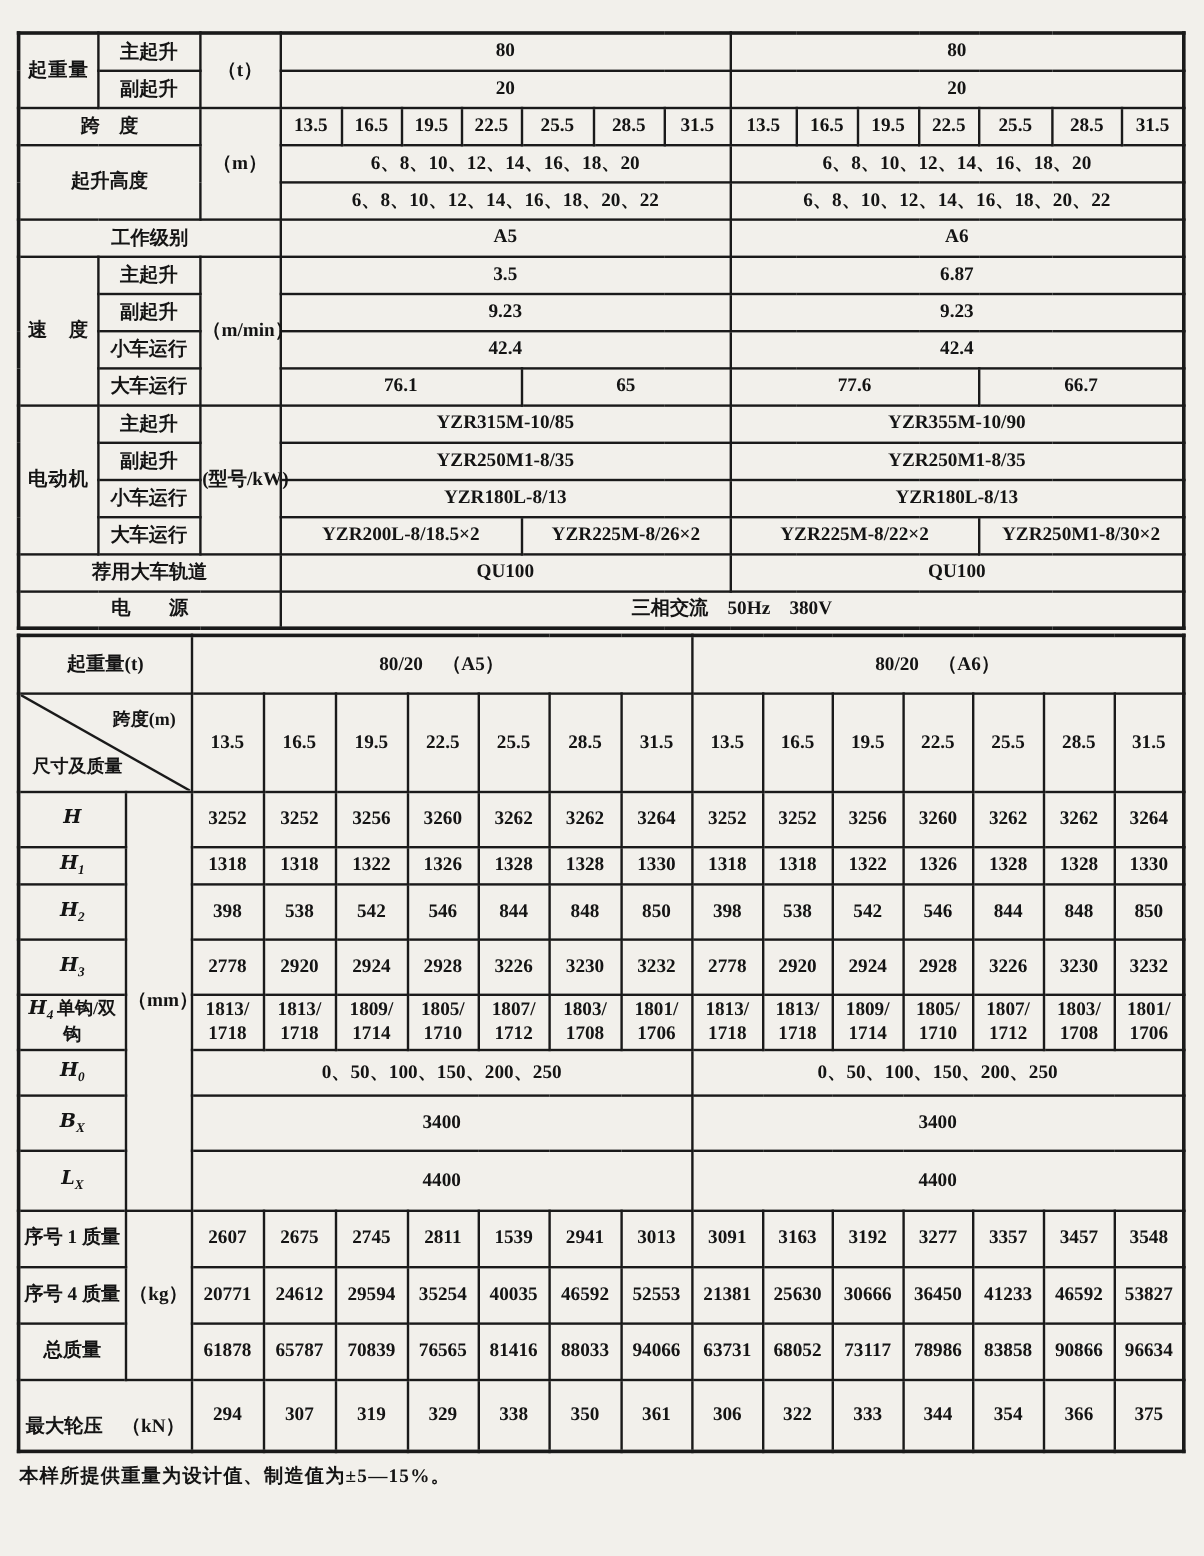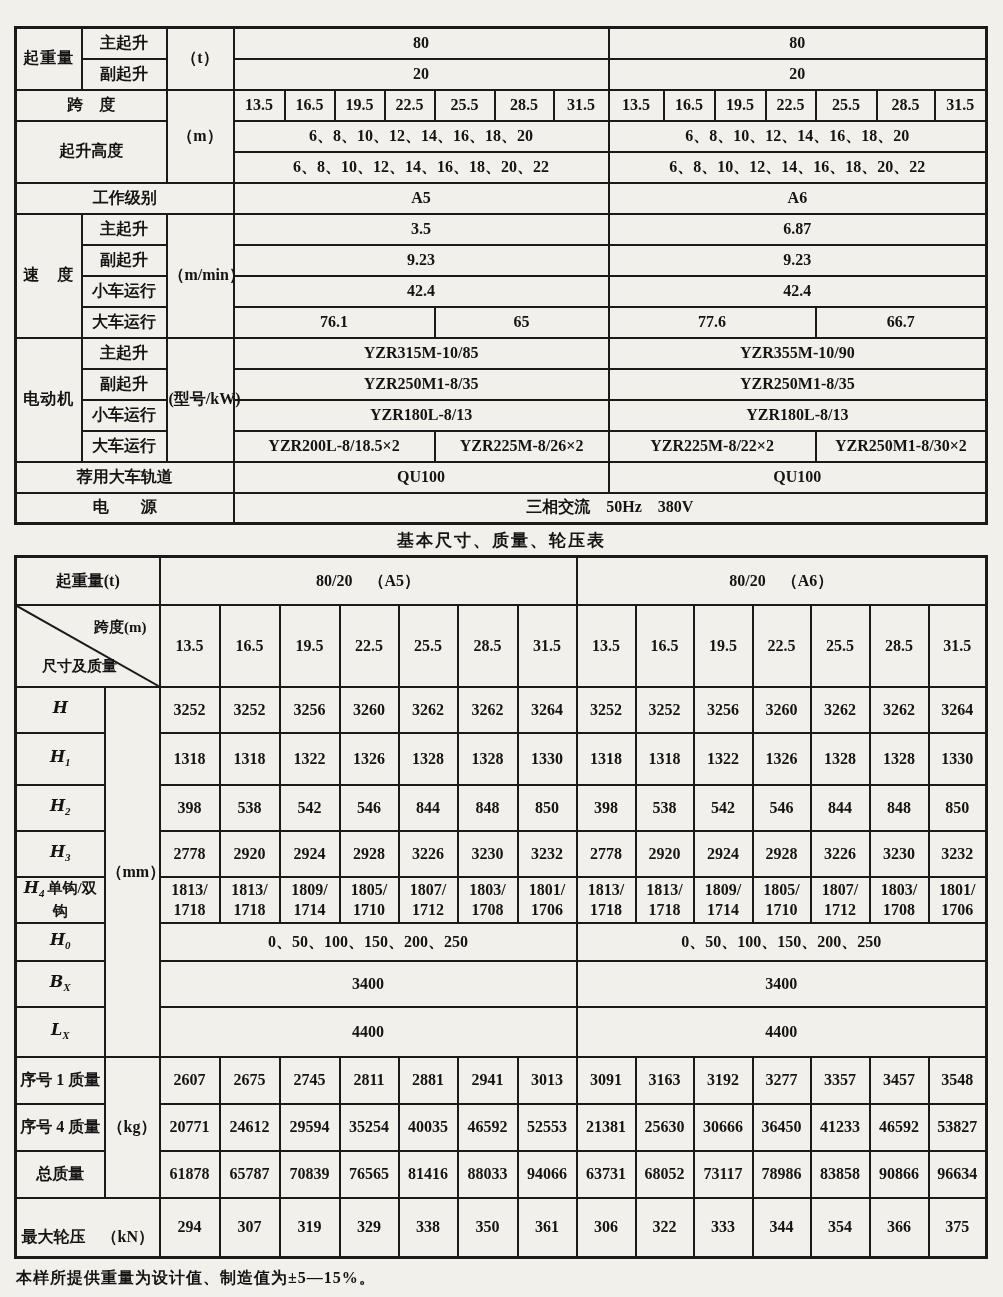--- a/index.html
+++ b/index.html
@@ -31,21 +31,21 @@
   .t2{margin-top:3px}
   .t2 td{white-space:pre-line;line-height:1.25}
   .unit{font-size:14px;white-space:nowrap}
   .grp{letter-spacing:1px}
   .rl i{font-style:italic;font-family:"DejaVu Serif","Liberation Serif",serif}
   .rl sub{font-size:11px;font-style:italic}
   .rl .sfx{margin-left:3px;font-size:15px}
   .diag{position:relative;overflow:hidden;padding:0}
   .diag svg{position:absolute;left:0;top:0;width:100%;height:100%}
   .diag .dtop{position:absolute;top:12px;right:12px;font-size:15px;font-weight:bold}
-  .diag .dbot{position:absolute;left:25px;bottom:10px;font-size:15px;font-weight:bold}
+  .diag .dbot{position:absolute;left:10px;bottom:10px;font-size:15px;font-weight:bold}
   .footnote{margin:9px 0 0 16px;font-size:16px;font-weight:bold;letter-spacing:1px}
 </style>
 </head>
 <body>
 
 <div class="page">
 
 
   <table class="t t1">
     <colgroup>
@@ -165,21 +165,20 @@
       <td colspan="7">QU100</td>
       <td colspan="7">QU100</td>
     </tr>
     <tr style="height:31px">
       <td colspan="3">电　　源</td>
       <td colspan="14">三相交流　50Hz　380V</td>
     </tr>
   </tbody>
     </table>
 
-  <div class="sec-title">基本尺寸、质量、轮压表</div>
 
   <table class="t t2">
     <colgroup>
       <col style="width:89px">
         <col style="width:55px">
       <col style="width:60px">
         <col style="width:60px">
         <col style="width:60px">
         <col style="width:59px">
         <col style="width:59px">
@@ -233,21 +232,21 @@
           <td>3262</td>
           <td>3264</td>
           <td>3252</td>
           <td>3252</td>
           <td>3256</td>
           <td>3260</td>
           <td>3262</td>
           <td>3262</td>
           <td>3264</td>
         </tr>
-    <tr style="height:52px">
+    <tr style="height:31px">
       <td class="rl"><i>H</i><sub>1</sub></td>
     <td>1318</td>
           <td>1318</td>
           <td>1322</td>
           <td>1326</td>
           <td>1328</td>
           <td>1328</td>
           <td>1330</td>
           <td>1318</td>
           <td>1318</td>
@@ -337,21 +336,21 @@
       <td colspan="7">4400</td>
       <td colspan="7">4400</td>
     </tr>
     <tr style="height:47px">
       <td>序号 1 质量</td>
       <td rowspan="3" class="unit">（kg）</td>
     <td>2607</td>
           <td>2675</td>
           <td>2745</td>
           <td>2811</td>
-          <td>2881</td>
+          <td>1539</td>
           <td>2941</td>
           <td>3013</td>
           <td>3091</td>
           <td>3163</td>
           <td>3192</td>
           <td>3277</td>
           <td>3357</td>
           <td>3457</td>
           <td>3548</td>
         </tr>

